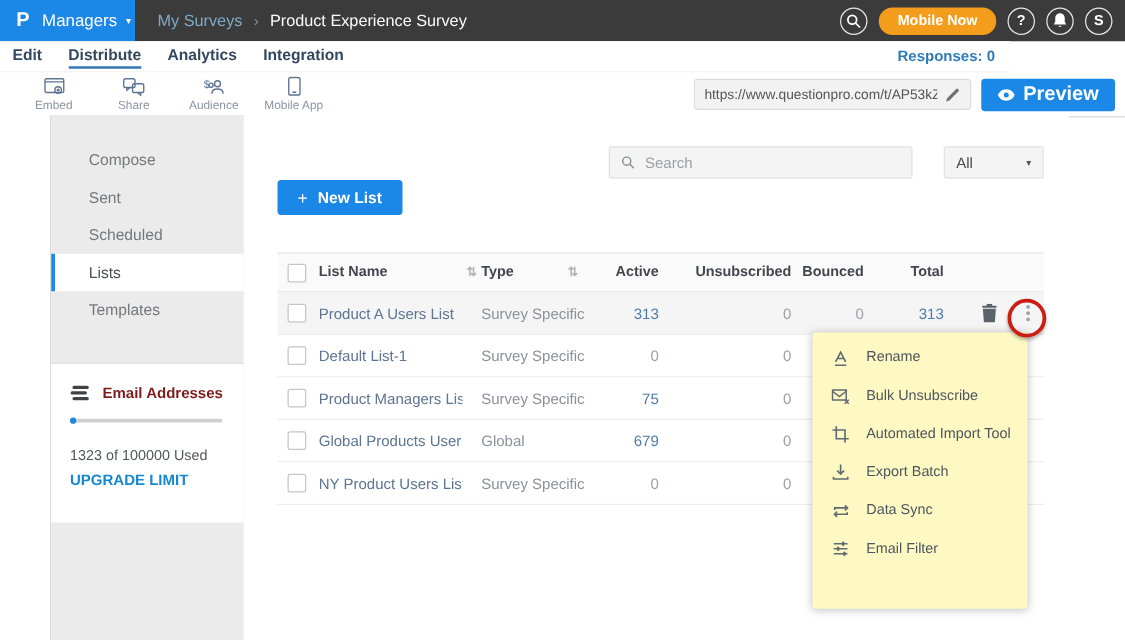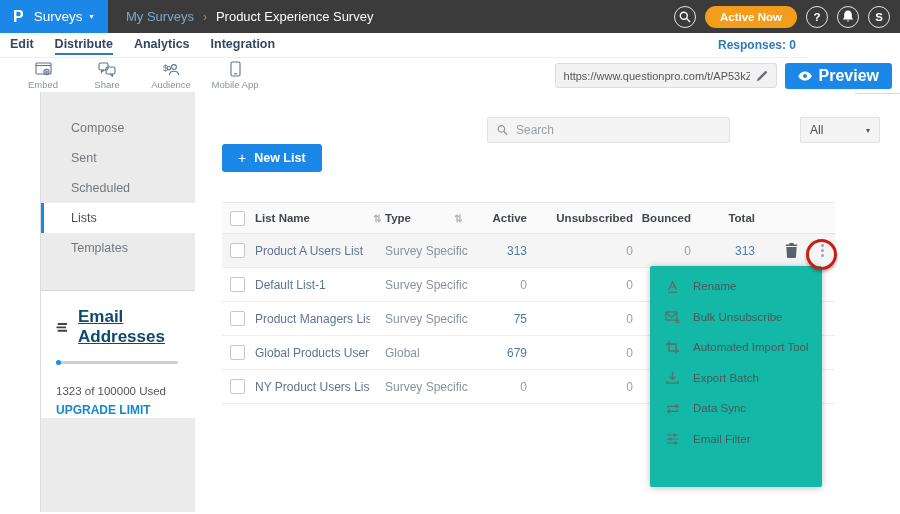--- a/index.html
+++ b/index.html
@@ -41,32 +41,32 @@
 
   
   .content { position:absolute; left:0; top:92px; width:768px; height:420px; background:#ebebeb; }
   .left-strip { position:absolute; left:0; top:0; width:41px; height:420px; background:#fff; border-right:1px solid #dcdcdc; }
   .sidebar { position:absolute; left:41px; top:0; width:154px; height:420px; }
   .side-items { padding-top:21px; }
   .side-item { height:30px; line-height:30px; padding-left:30px; font-size:12.5px; color:#73787d; cursor:pointer; }
   .side-item.active { background:#fff; border-left:3px solid #1b87e6; padding-left:27px; color:#4b5055; }
   .email-box { position:absolute; left:0; top:198px; width:154px; height:128px; background:#fff; border-top:1px solid #d8d8d8; padding:16px 15px 0 15px; }
   .eb-title { display:flex; align-items:center; gap:10px; }
-  .eb-label { font-size:17px; font-weight:bold; color:#0c4a6e;text-decoration:underline; }
+  .eb-label { font-size:12px; font-weight:bold; color:#7f1d1d; }
   .progress { margin-top:14px; height:3px; background:#cfcfcf; border-radius:2px; position:relative; width:122px; }
   .progress-fill { position:absolute; left:0; top:-1px; width:5px; height:5px; border-radius:50%; background:#1b87e6; }
   .usage { margin-top:21px; font-size:11.5px; color:#53575b; }
   .upgrade-limit { margin-top:6px; font-size:12px; font-weight:bold; color:#1488d0; cursor:pointer; }
 
   
   .main-card { position:absolute; left:195px; top:0; width:660px; height:420px; background:#fff; }
   .search-box { position:absolute; left:292px; top:25px; width:243px; height:26px; background:#f4f4f4; border:1px solid #e2e2e2; border-radius:2px; display:flex; align-items:center; padding:0 9px; gap:8px; }
   .search-input { border:none; background:transparent; outline:none; font-size:12px; color:#444; width:100%; font-family:inherit; }
   .search-input::placeholder { color:#9aa0a6; }
-  .all-select { position:absolute; left:560px; top:25px; width:80px; height:26px; background:#f4f4f4; border:1px solid #e2e2e2; border-radius:2px; display:flex; align-items:center; padding:0 9px; cursor:pointer;margin-left:45px; }
+  .all-select { position:absolute; left:560px; top:25px; width:80px; height:26px; background:#f4f4f4; border:1px solid #e2e2e2; border-radius:2px; display:flex; align-items:center; padding:0 9px; cursor:pointer; }
   .all-label { font-size:12px; color:#4a4a4a; flex:1; }
   .all-caret { font-size:8px; color:#555; }
   .new-list-btn { position:absolute; left:27px; top:52px; height:28px; background:#1b87e6; color:#fff; border-radius:3px; display:flex; align-items:center; padding:0 16px; gap:8px; font-size:12.5px; font-weight:bold; cursor:pointer; }
   .plus { font-size:14px; font-weight:normal; }
 
   
   .table { position:absolute; left:27px; top:110px; width:613px; }
   .thead, .trow { display:grid; grid-template-columns:33px 115px 15px 65px 17px 60px 106px 58px 64px 80px; align-items:center; }
   .thead { height:32px; background:#fafafa; border-top:1px solid #e8e8e8; border-bottom:1px solid #e8e8e8; font-size:11.5px; font-weight:bold; color:#42474d; }
   .trow { height:34px; border-bottom:1px solid #ededed; font-size:12px; background:#fff; }
@@ -77,51 +77,51 @@
   .ctype { color:#8b929b; white-space:nowrap; }
   .cnum { text-align:right; }
   .blue { color:#4c7ca9; cursor:pointer; }
   .gray { color:#98a0a8; }
   .actions { display:flex; align-items:center; justify-content:flex-end; gap:17px; padding-right:6px; }
   .trash { cursor:pointer; display:flex; }
   .kebab { width:14px; display:flex; flex-direction:column; align-items:center; gap:2px; cursor:pointer; padding:3px 0; }
   .kebab i { width:3px; height:3px; border-radius:50%; background:#9aa3ac; }
 
   
-  .menu { position:absolute; left:455px; top:174px; width:172px; height:221px; background:#14b8a6; box-shadow:0 1px 7px rgba(0,0,0,.25); border-radius:2px; z-index:20; padding-top:5px; }
+  .menu { position:absolute; left:455px; top:174px; width:172px; height:221px; background:#fef9c3; box-shadow:0 1px 7px rgba(0,0,0,.25); border-radius:2px; z-index:20; padding-top:5px; }
   .menu-item { height:30.5px; display:flex; align-items:center; gap:13px; padding-left:15px; font-size:11.5px; color:#4d565e; cursor:pointer; white-space:nowrap; }
   .menu-item svg { flex:none; }
 
   
   .red-circle { position:absolute; left:806px; top:239px; width:31px; height:31px; border:3px solid #cb1d13; border-radius:50%; z-index:30; box-shadow:0 2px 3px rgba(0,0,0,.3); }
 </style>
 </head>
 <body>
 
 <div class="page">
 
   <div class="top-header">
     <div class="brand">
       <span class="logo">P</span>
-      <span class="brand-label">Surveys</span>
+      <span class="brand-label">Managers</span>
       <span class="caret">▾</span>
     </div>
     <div class="breadcrumb">
       <span class="bc-parent">My Surveys</span>
       <span class="bc-sep">›</span>
       <span class="bc-current">Product Experience Survey</span>
     </div>
     <div class="hdr-right">
       <span class="hicon">
         <svg width="12" height="12" viewBox="0 0 12 12" fill="none" stroke="#fff" stroke-width="1.4">
             <circle cx="4.8" cy="4.8" r="3.5"></circle>
             <path d="M7.6 7.6 L11 11"></path>
           </svg>
       </span>
-      <span class="upgrade">Active Now</span>
+      <span class="upgrade">Mobile Now</span>
       <span class="hicon">?</span>
       <span class="hicon">
         <svg width="12" height="13" viewBox="0 0 12 13" fill="#fff">
             <path d="M6 .5C3.7.5 2.2 2.2 2.2 4.5v2.7L1 9.5h10L9.8 7.2V4.5C9.8 2.2 8.3.5 6 .5z"></path>
             <path d="M4.7 10.5a1.35 1.35 0 0 0 2.6 0z"></path>
           </svg>
       </span>
       <span class="hicon">S</span>
     </div>
   </div>

